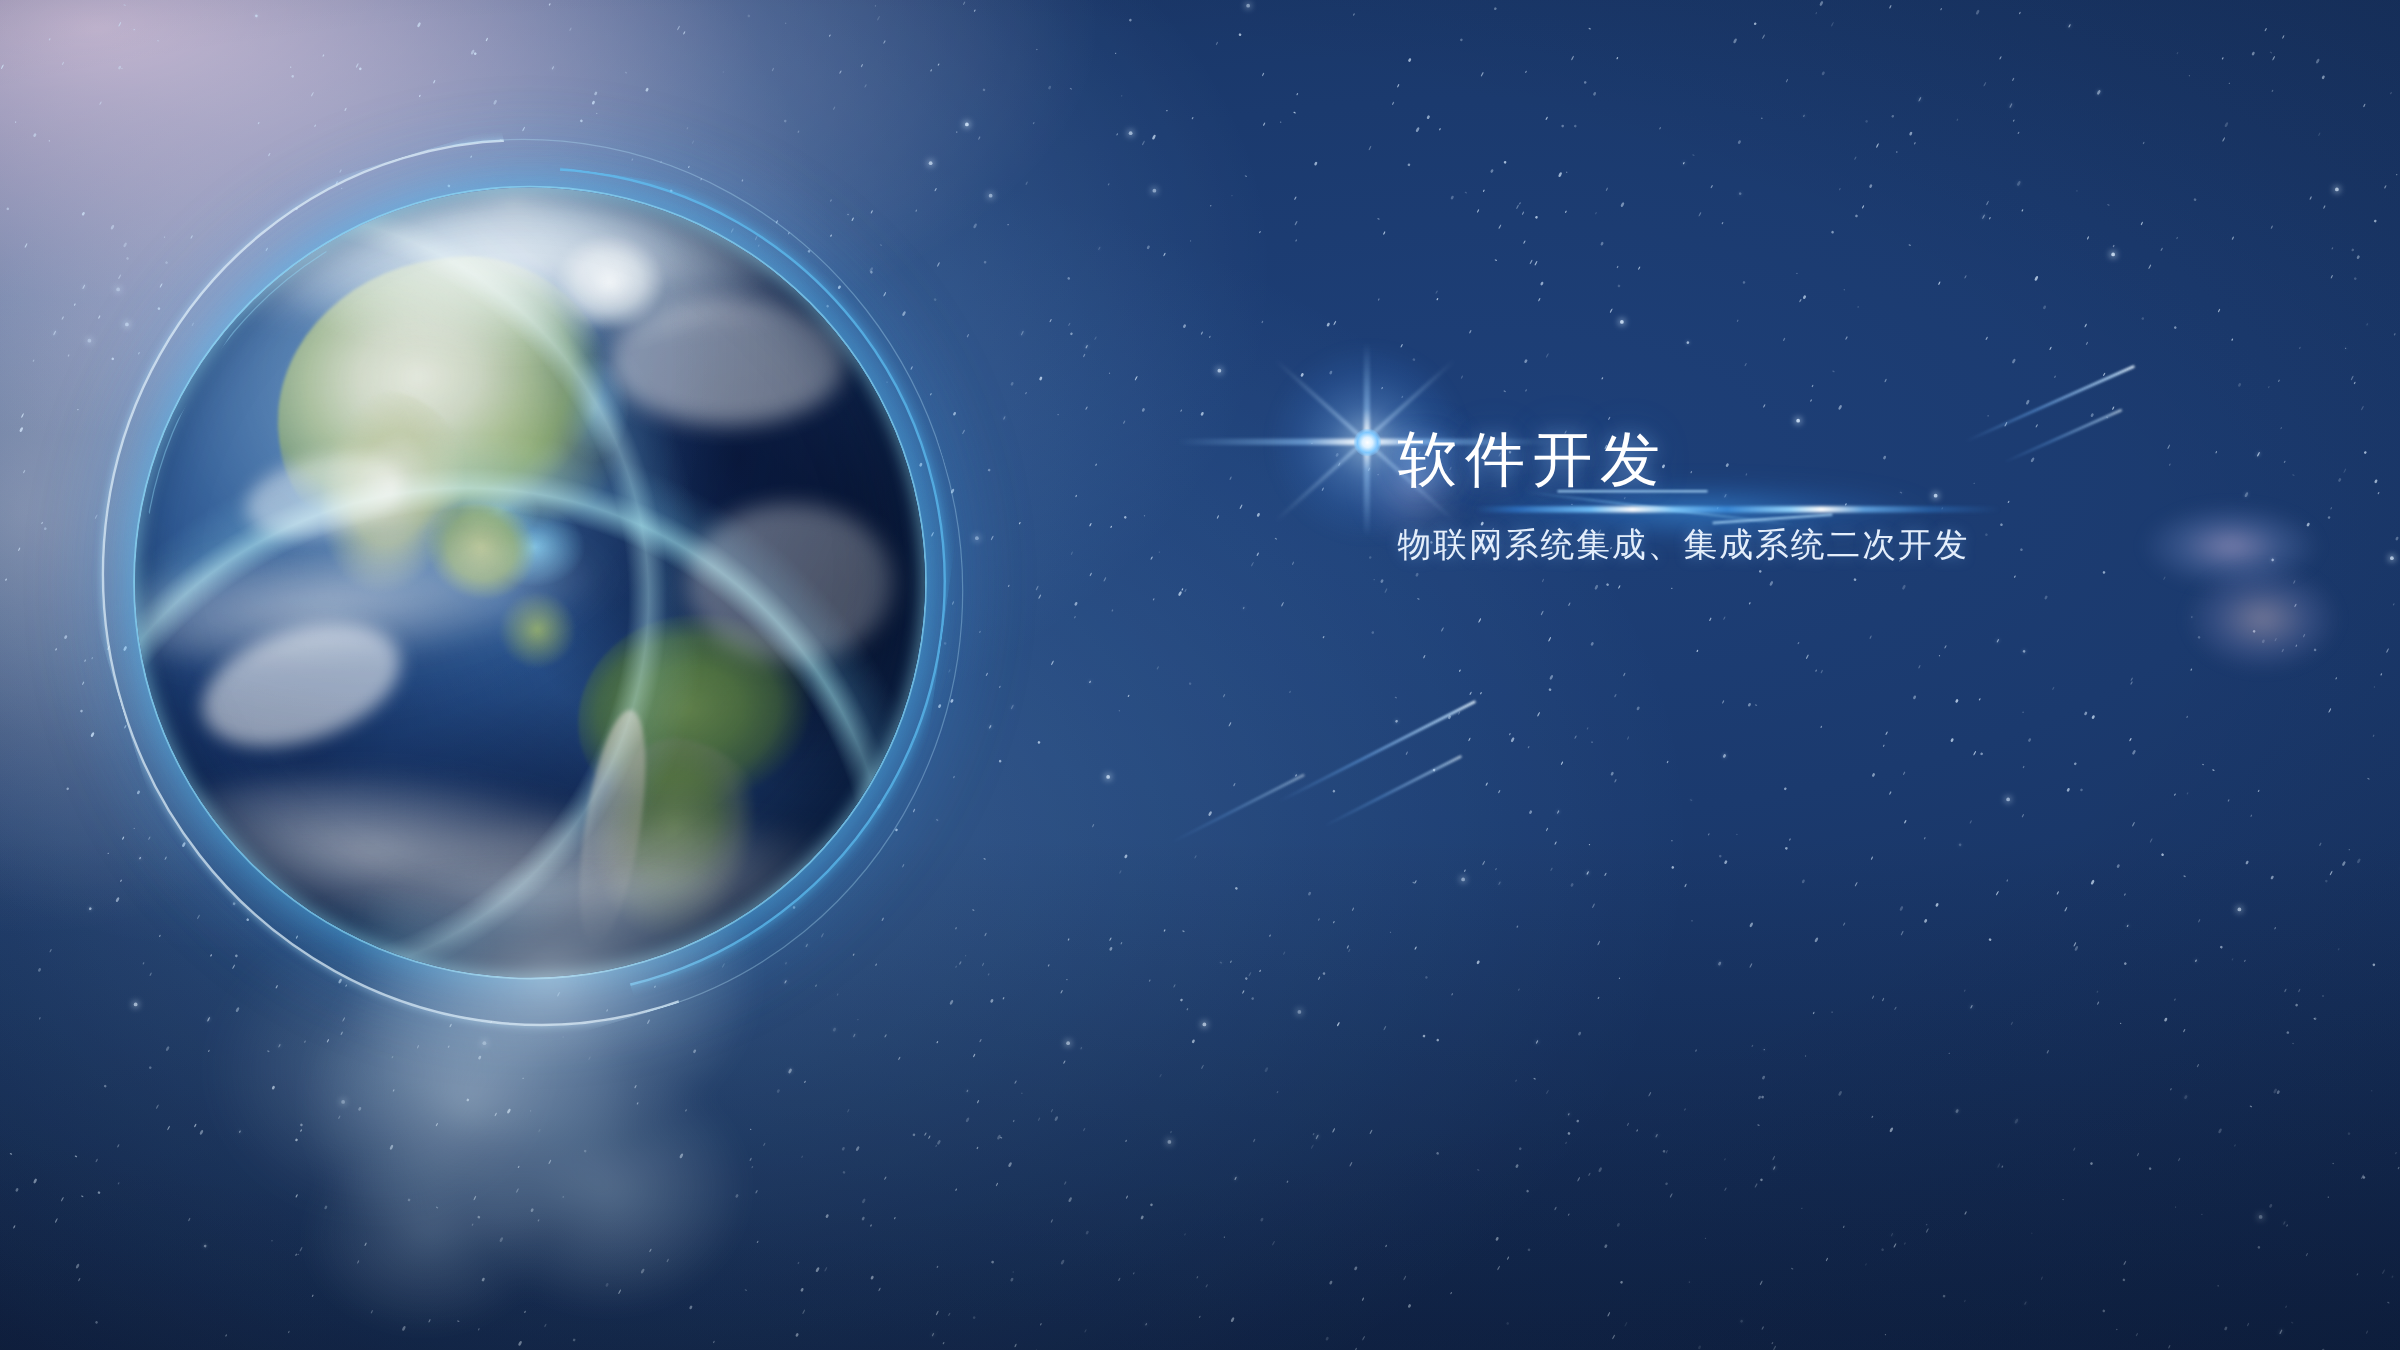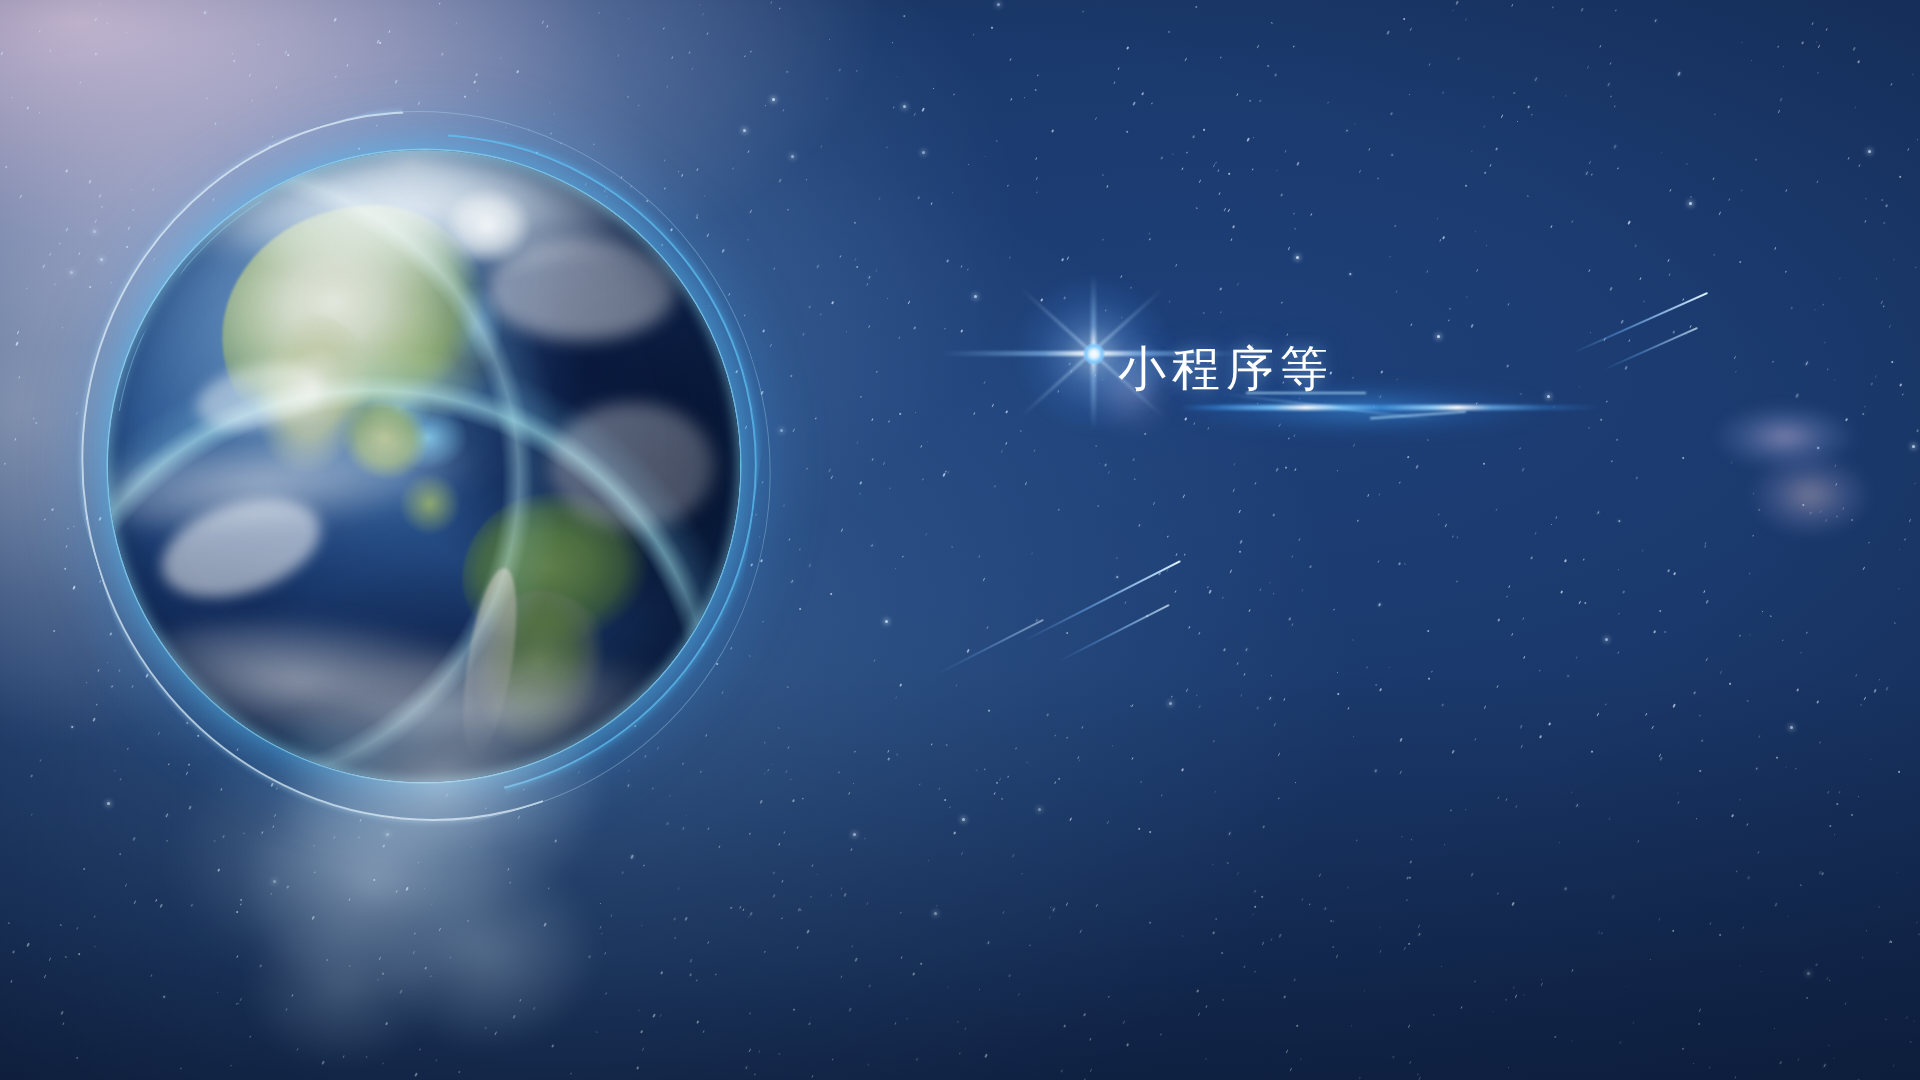--- a/index.html
+++ b/index.html
@@ -1675,16 +1675,17 @@
 
   <div id="streak">
     <div class="glow"></div>
     <div class="fan"></div>
     <div class="tick1"></div>
     <div class="tick2"></div>
     <div class="bar"></div>
   </div>
 
   <div id="textblock">
-    <div id="main-title">小程序等</div>
+    <div id="main-title">软件开发</div>
+    <div class="sub" id="sub2">物联网系统集成、集成系统二次开发</div>
   </div>
 
 </div>
 
 </body></html>

